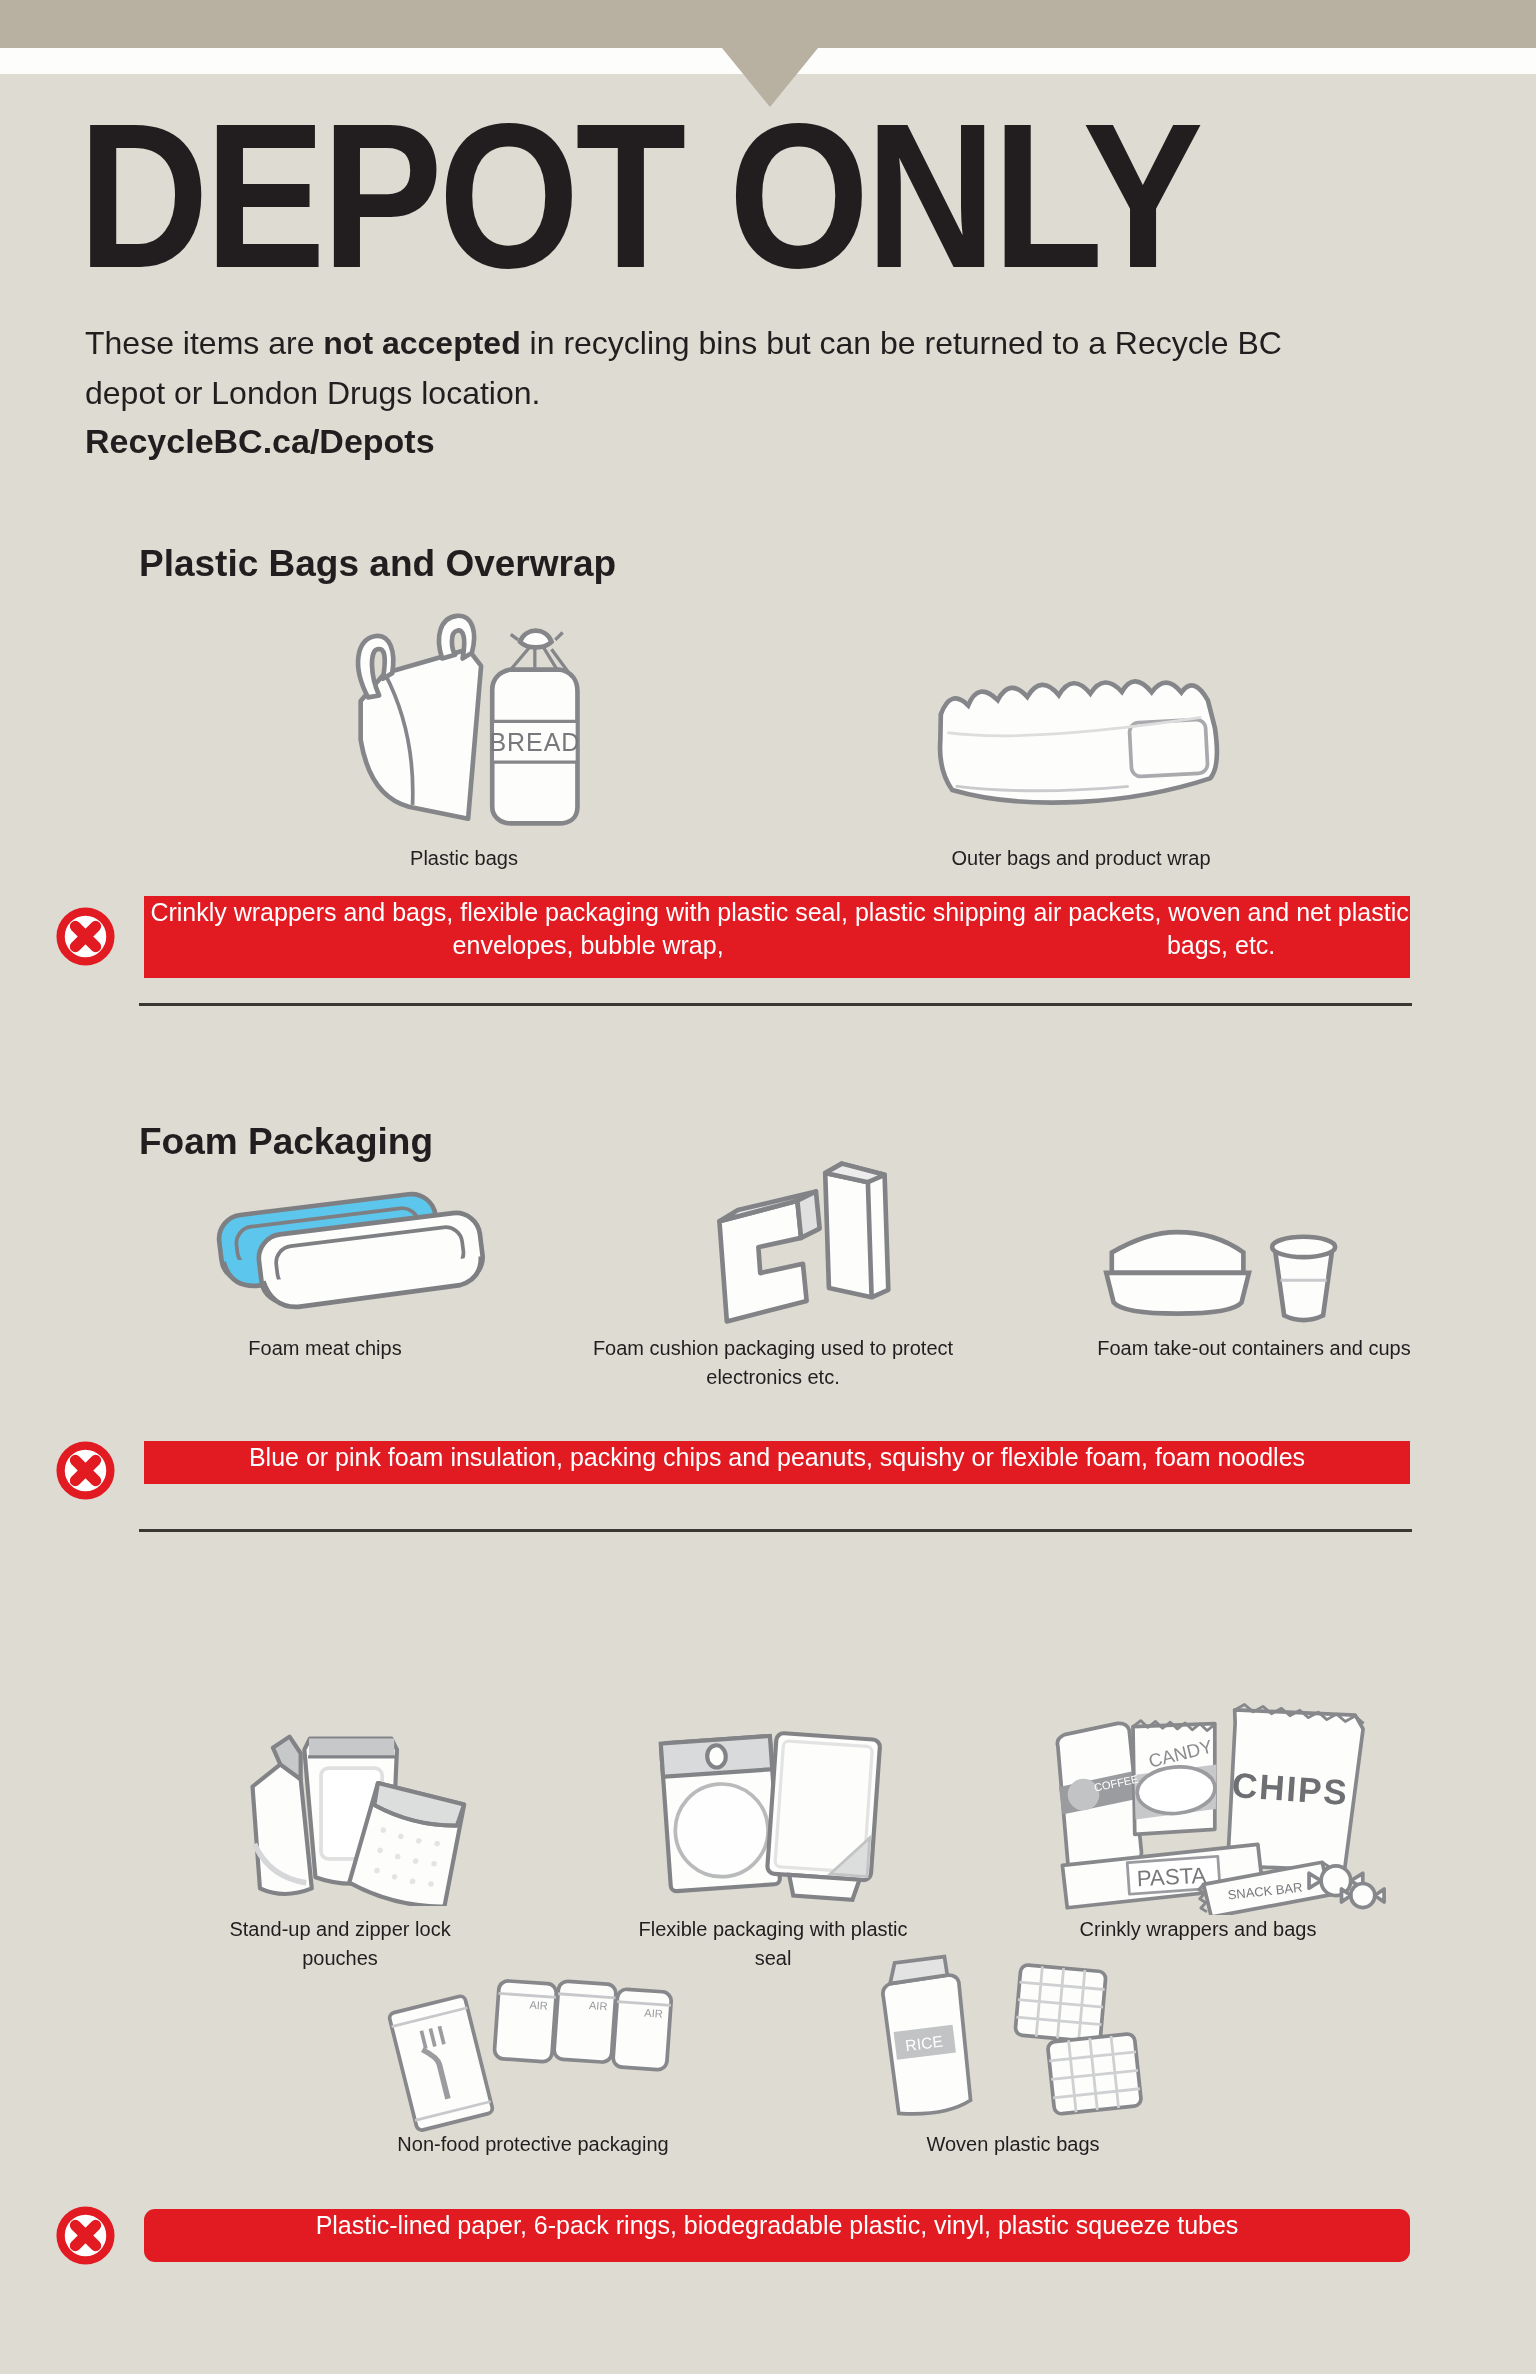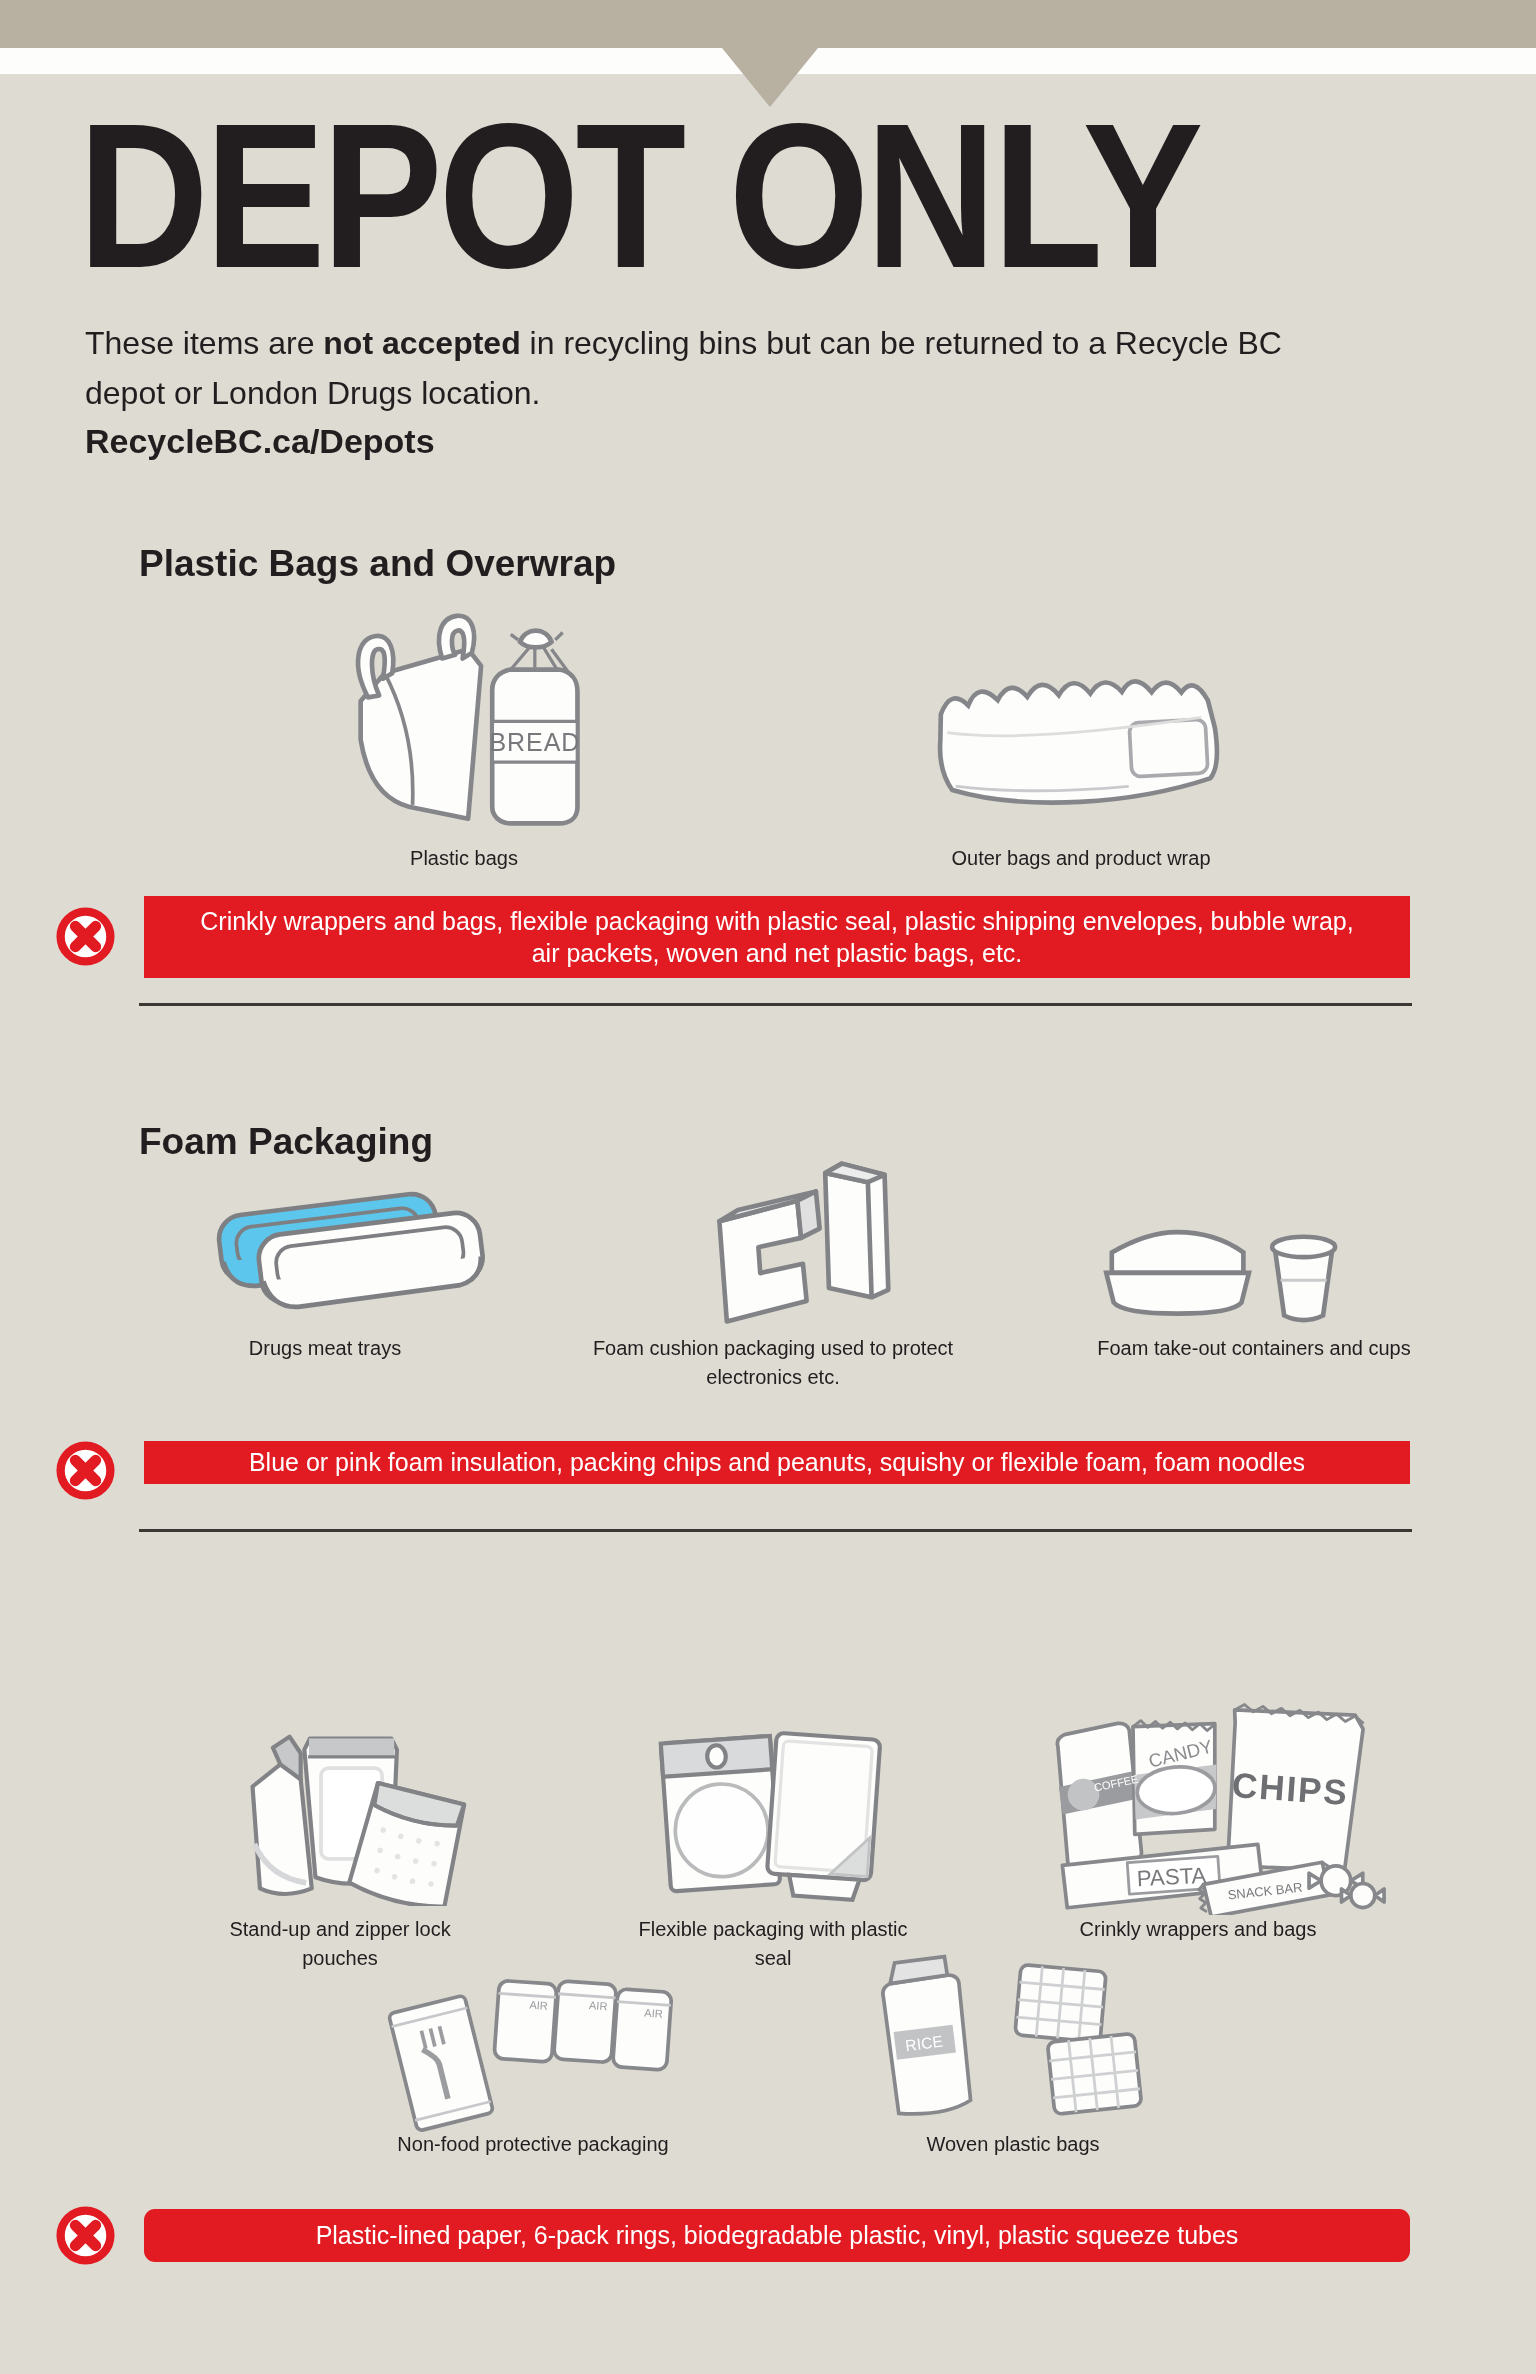--- a/index.html
+++ b/index.html
@@ -16,21 +16,21 @@
   .intro{position:absolute;left:85px;top:319px;width:1206px;font-size:32px;line-height:1.55;color:#221e1f;}
   .intro b{font-weight:bold;}
   .depot-link{position:absolute;left:85px;top:422px;font-size:34px;font-weight:bold;color:#221e1f;}
   
   .sec-heading{position:absolute;left:139px;font-size:37px;font-weight:bold;color:#221e1f;white-space:nowrap;}
   .h1{top:543px;} .h2{top:1121px;} .h3{top:1644px;}
   .item-label{position:absolute;font-size:20px;color:#221e1f;text-align:center;line-height:1.45;
     transform:translateX(-50%);}
   
   .banner{position:absolute;left:144px;width:1266px;background:#e21b23;color:#ffffff;
-    display:flex;flex-direction:column;justify-content:center;text-align:center;
+    display:flex;flex-direction:row;justify-content:center;text-align:center;
     font-size:25px;line-height:1.3;}
   .banner-1{top:896px;height:82px;}
   .banner-2{top:1441px;height:43px;}
   .banner-3{top:2209px;height:53px;border-radius:11px;}
   .x-icon{position:absolute;left:56px;}
   .x1{top:907px;} .x2{top:1441px;} .x3{top:2206px;}
   .divider{position:absolute;left:139px;width:1273px;height:2.8px;background:#3b3733;}
   .d1{top:1003px;} .d2{top:1529px;}
   
   .illus{position:absolute;}
@@ -109,21 +109,21 @@
         <rect x="40" y="32" width="198" height="44" rx="18" fill="none" stroke="#7e7f82" stroke-width="4"></rect>
         <path d="M24,66 q4,28 32,30 l176,-2 q22,-4 24,-26" fill="#5dc6ed" stroke="#7e7f82" stroke-width="5"></path>
       </g>
       <g transform="translate(62,44)">
         <rect x="0" y="0" width="240" height="74" rx="26" fill="#fdfdfc" stroke="#7e7f82" stroke-width="5"></rect>
         <rect x="18" y="14" width="202" height="46" rx="18" fill="none" stroke="#7e7f82" stroke-width="4"></rect>
         <path d="M2,48 q6,30 34,32 l176,-2 q24,-4 26,-28" fill="#fdfdfc" stroke="#7e7f82" stroke-width="5"></path>
       </g>
     </g>
   </svg>
-  <div class="item-label" style="left:325px;top:1334px;width:306px;">Drugs meat trays</div>
+  <div class="item-label" style="left:325px;top:1334px;width:306px;">Foam meat chips</div>
 
   <svg class="illus i-cushion" width="232" height="186" viewBox="0 0 250 200">
     <g fill="#fdfdfc" stroke="#828386" stroke-width="5" stroke-linejoin="round">
       <path d="M150,18 L168,8 L214,20 L218,144 L200,152 L154,142 Z"></path>
       <path d="M150,18 L196,28 L200,152" fill="none"></path>
       <path d="M150,18 L168,8 L214,20 L196,28 Z" fill="#ececec"></path>
       <path d="M36,70 L120,48 L124,88 L78,98 L80,126 L126,116 L130,156 L44,178 Z"></path>
       <path d="M36,70 L56,58 L140,38 L120,48 Z" fill="#ececec"></path>
       <path d="M120,48 L140,38 L144,78 L124,88 Z" fill="#e0e0e1"></path>
     </g>

